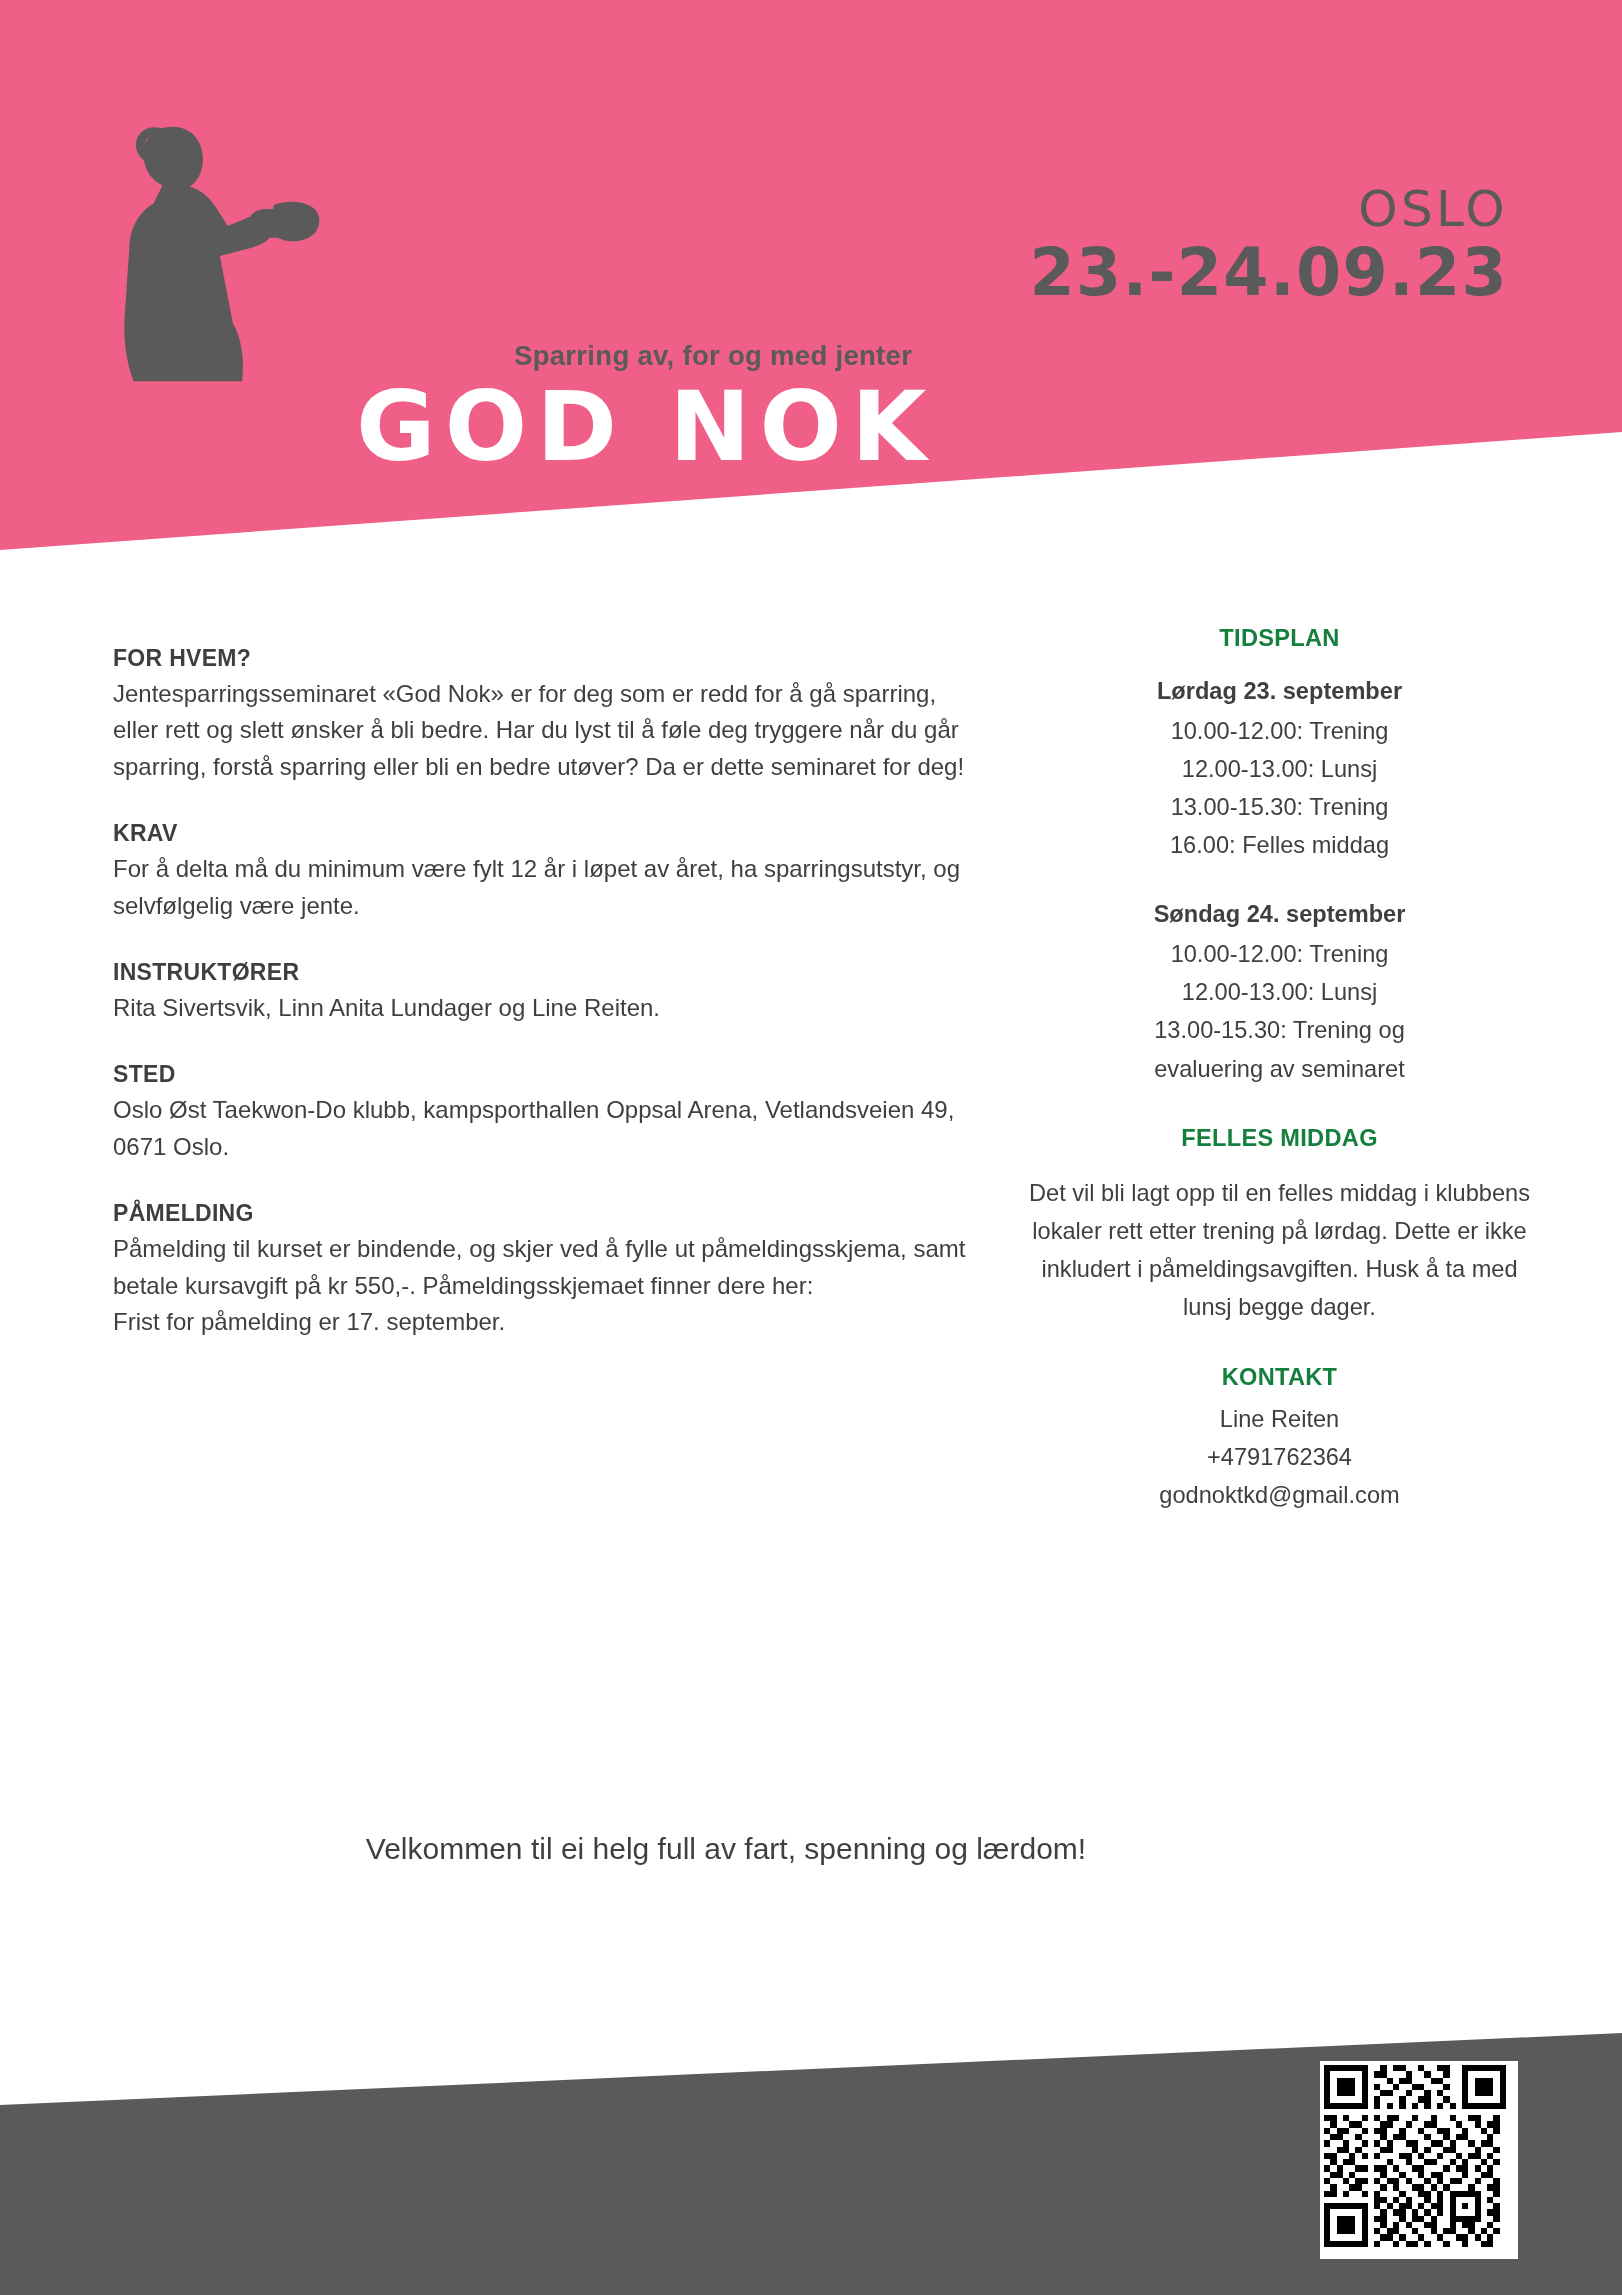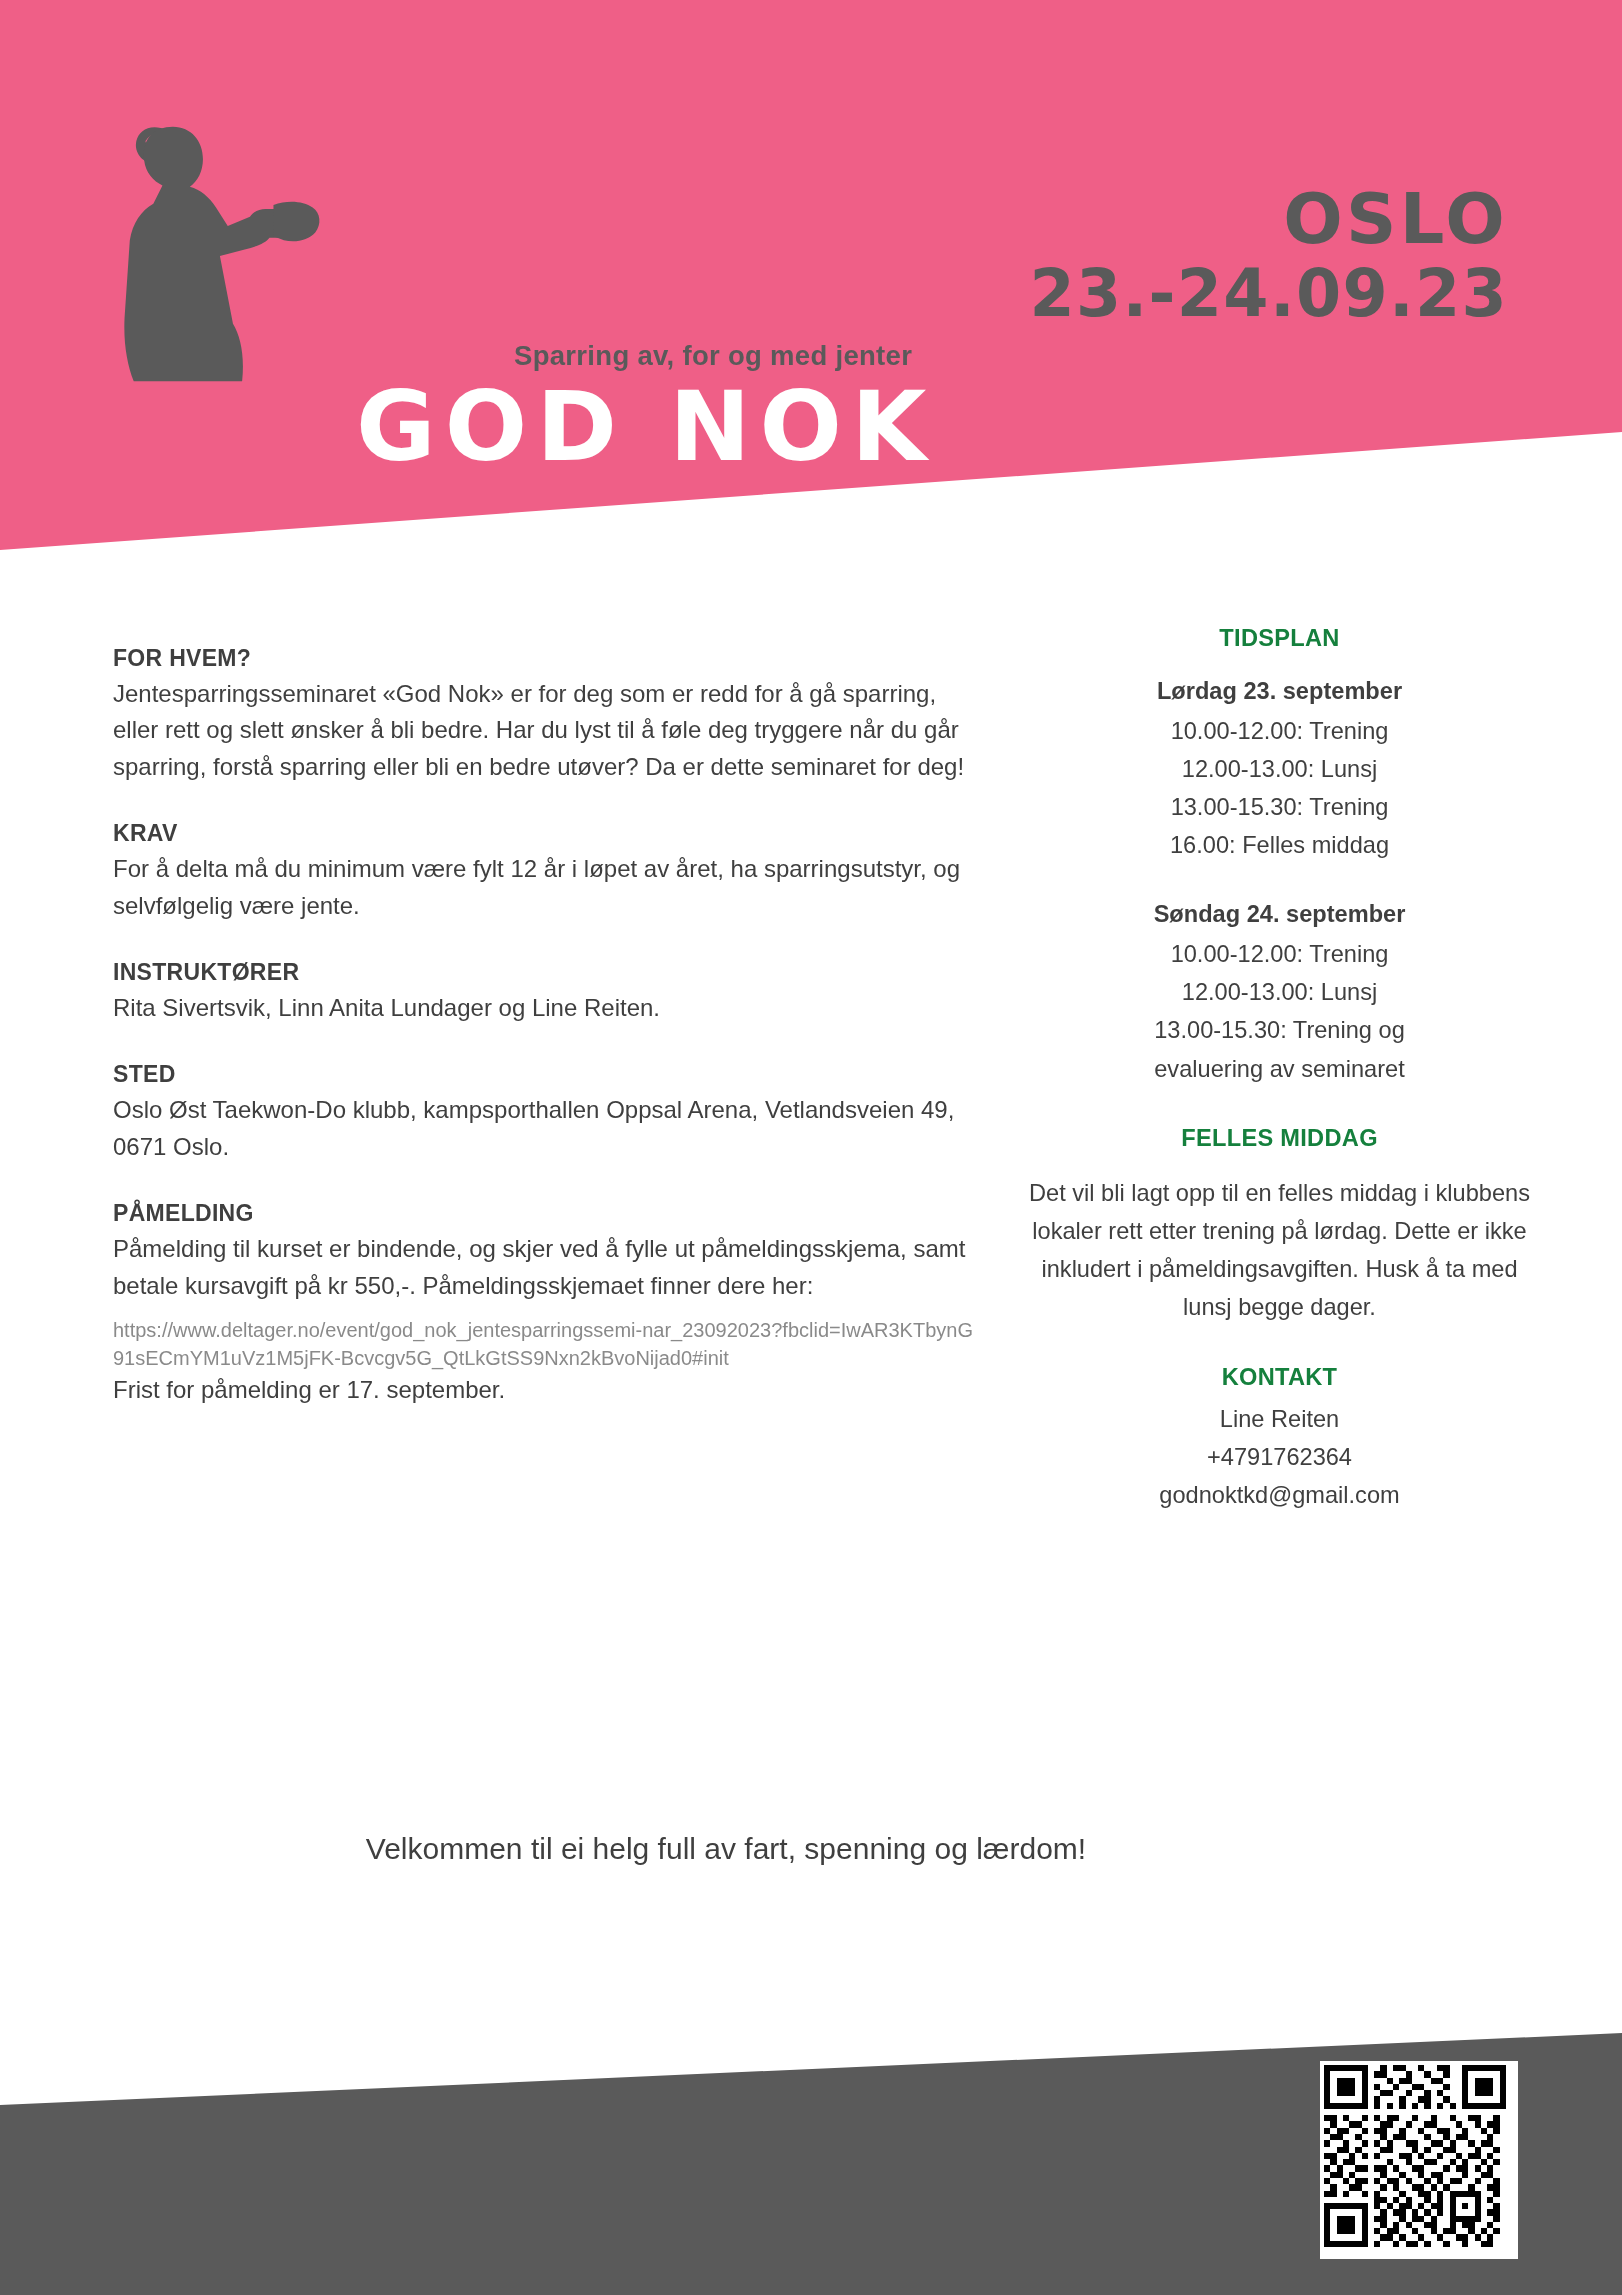--- a/index.html
+++ b/index.html
@@ -65,22 +65,22 @@
     font-family: "DejaVu Sans", sans-serif;
     white-space: nowrap;
   }
   .city {
     position: absolute;
     right: 115px;
     top: 183px;
     text-align: right;
   }
   .city-name {
-    font-size: 70px;
-    font-weight: 700;
+    font-size: 50px;
+    font-weight: 400;
     color: #5a5a5a;
     letter-spacing: 3.3px;
     line-height: 1.05;
     font-family: "DejaVu Sans", sans-serif;
   }
   .city-date {
     font-size: 65px;
     font-weight: 700;
     color: #5a5a5a;
     letter-spacing: 1.3px;
@@ -238,21 +238,20 @@
       </div>
 
       <div class="block">
         <h3 class="sec">STED</h3>
         <p class="body">Oslo Øst Taekwon-Do klubb, kampsporthallen Oppsal Arena, Vetlandsveien 49, 0671 Oslo.</p>
       </div>
 
       <div class="block-tight">
         <h3 class="sec">PÅMELDING</h3>
         <p class="body">Påmelding til kurset er bindende, og skjer ved å fylle ut påmeldingsskjema, samt betale kursavgift på kr 550,-. Påmeldingsskjemaet finner dere her:</p>
-        <p class="url">https://www.deltager.no/event/god_nok_jentesparringssemi-nar_23092023?fbclid=IwAR3KTbynG91sECmYM1uVz1M5jFK-Bcvcgv5G_QtLkGtSS9Nxn2kBvoNijad0#init</p>
         <p class="body deadline">Frist for påmelding er 17. september.</p>
       </div>
 
     </div>
 
     <div class="col-right">
 
       <div>
         <div class="r-head">TIDSPLAN</div>
 

